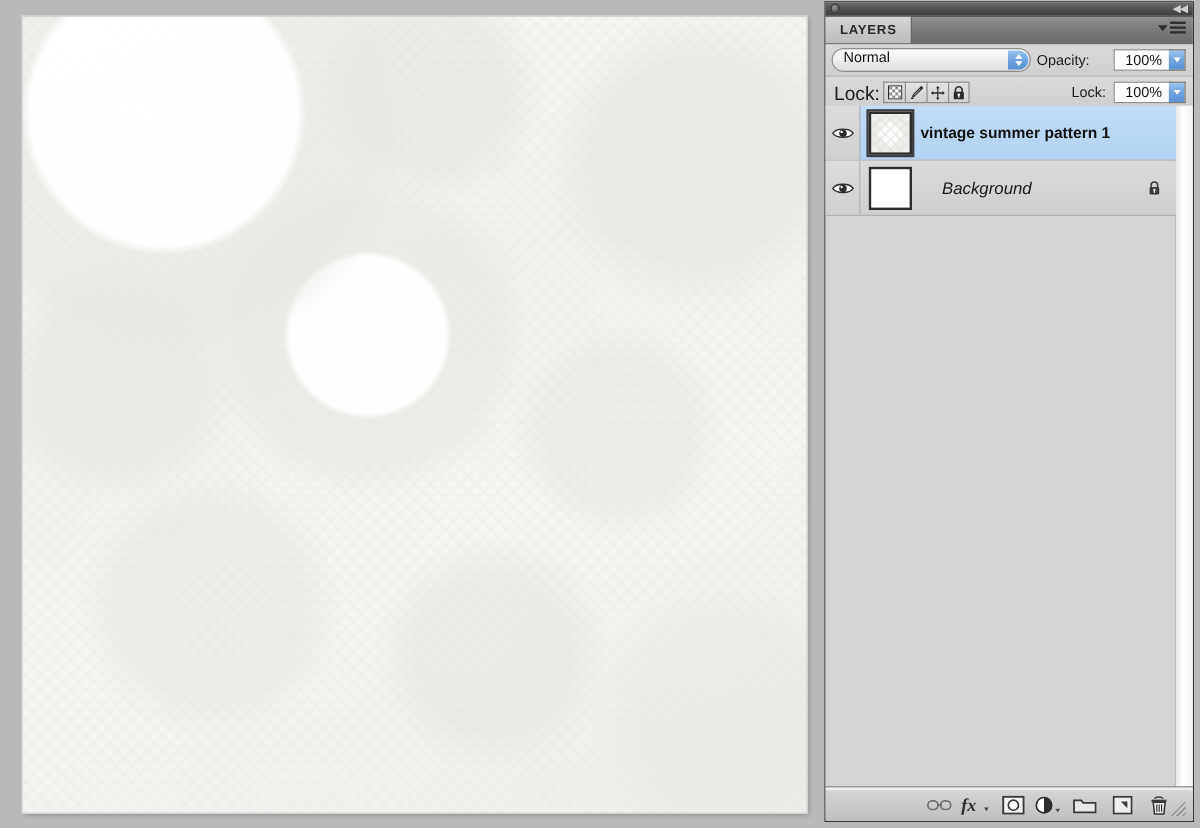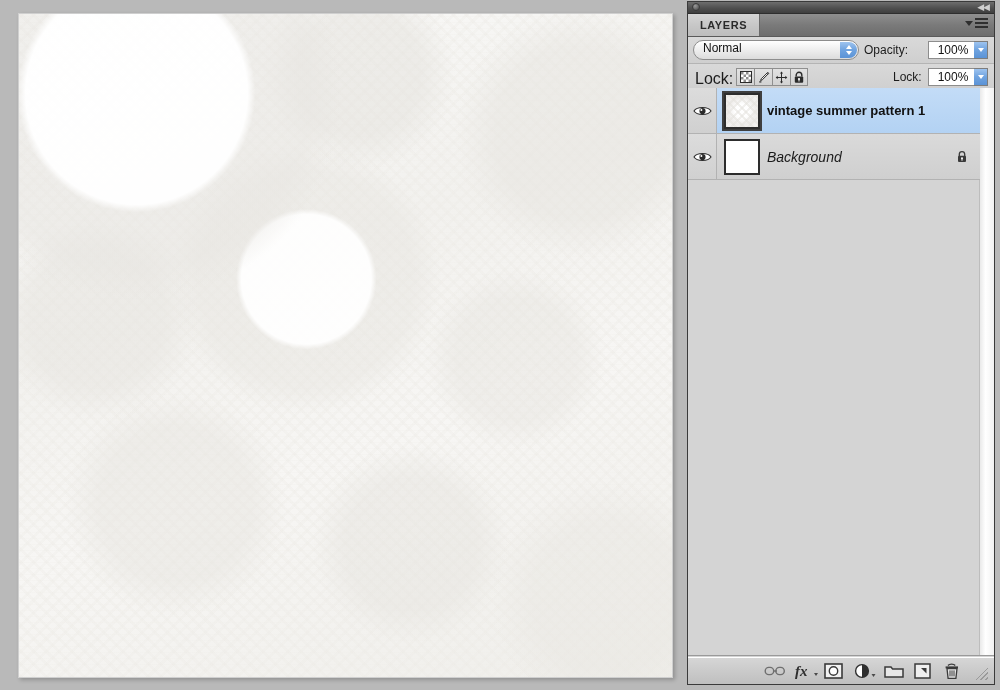--- a/index.html
+++ b/index.html
@@ -177,33 +177,33 @@
     outline:2px solid #3f3f3f;outline-offset:0px;
     background-color:#f6f5f3;
     background-image:
       repeating-linear-gradient(45deg, rgba(228,226,221,.55) 0 2px, rgba(255,255,255,0) 2px 6px),
       repeating-linear-gradient(-45deg, rgba(228,226,221,.5) 0 2px, rgba(255,255,255,0) 2px 6px),
       radial-gradient(circle at 50% 50%, #ffffff 0 30%, #eeecea 60%, #f7f6f4 100%);
   }
   .namecell{flex:1;display:flex;align-items:center;}
   .lname{font-size:13px;color:#111;}
   .lname.bold{font-weight:bold;}
-  .lname.italic{font-style:italic;font-size:14px;color:#1a1a1a;}
+  .lname.italic{font-style:italic;font-size:14px;color:#1a1a1a;margin-left:18px;}
   .lockcell{width:36px;display:flex;align-items:center;justify-content:center;}
 
   
   .bottombar{
     position:absolute;left:0;right:0;bottom:0;height:27px;
     background:linear-gradient(#d6d6d6,#c8c8c8 60%,#bfbfbf);
     border-top:1px solid #ffffff;
     display:flex;align-items:center;justify-content:flex-end;
     padding-right:6px;box-sizing:border-box;
   }
   .btn-ico{
-    width:30px;height:24px;display:flex;align-items:center;justify-content:flex-start;
+    width:30px;height:24px;display:flex;align-items:center;justify-content:flex-end;
   }
   .grip{
     width:12px;height:12px;margin-left:2px;margin-top:6px;
     background:
       linear-gradient(135deg, transparent 0 46%, #9a9a9a 46% 54%, transparent 54% 100%),
       linear-gradient(135deg, transparent 0 66%, #9a9a9a 66% 74%, transparent 74% 100%),
       linear-gradient(135deg, transparent 0 86%, #9a9a9a 86% 94%, transparent 94% 100%);
   }
   svg{display:block;}
 </style>

